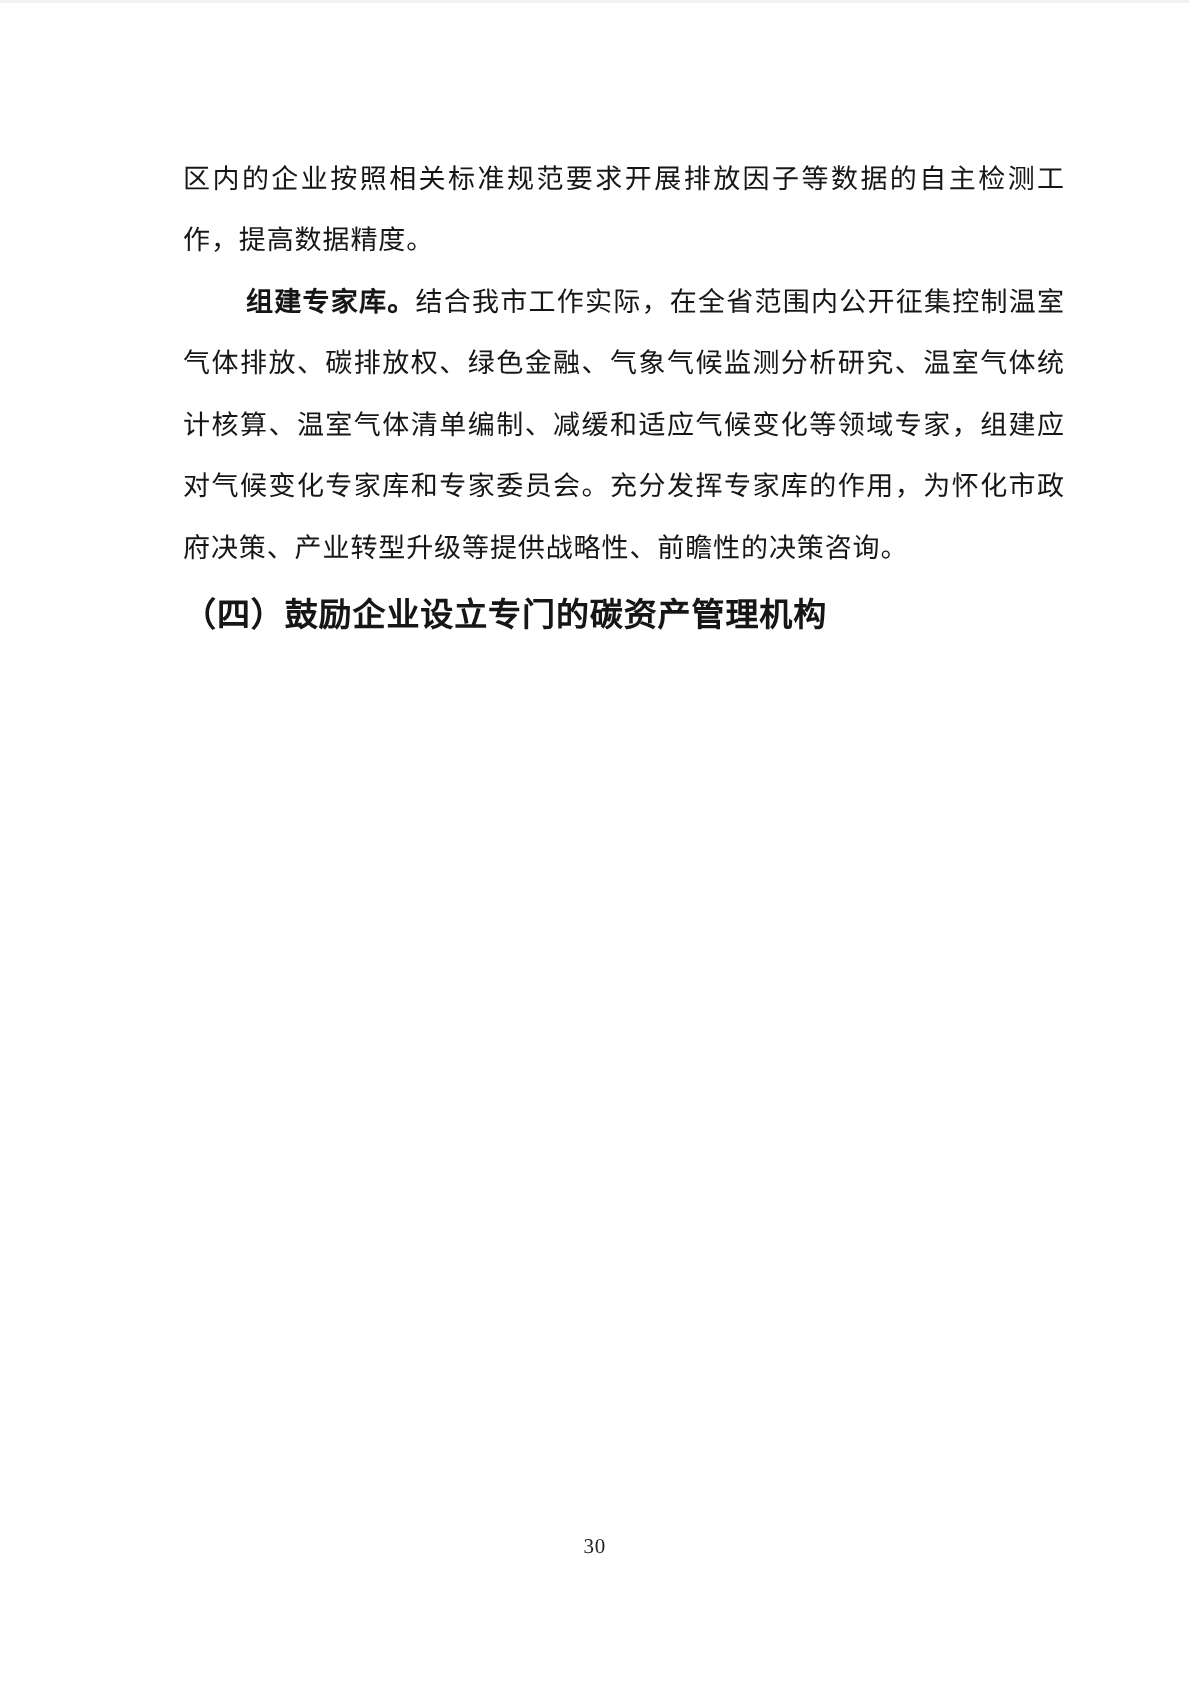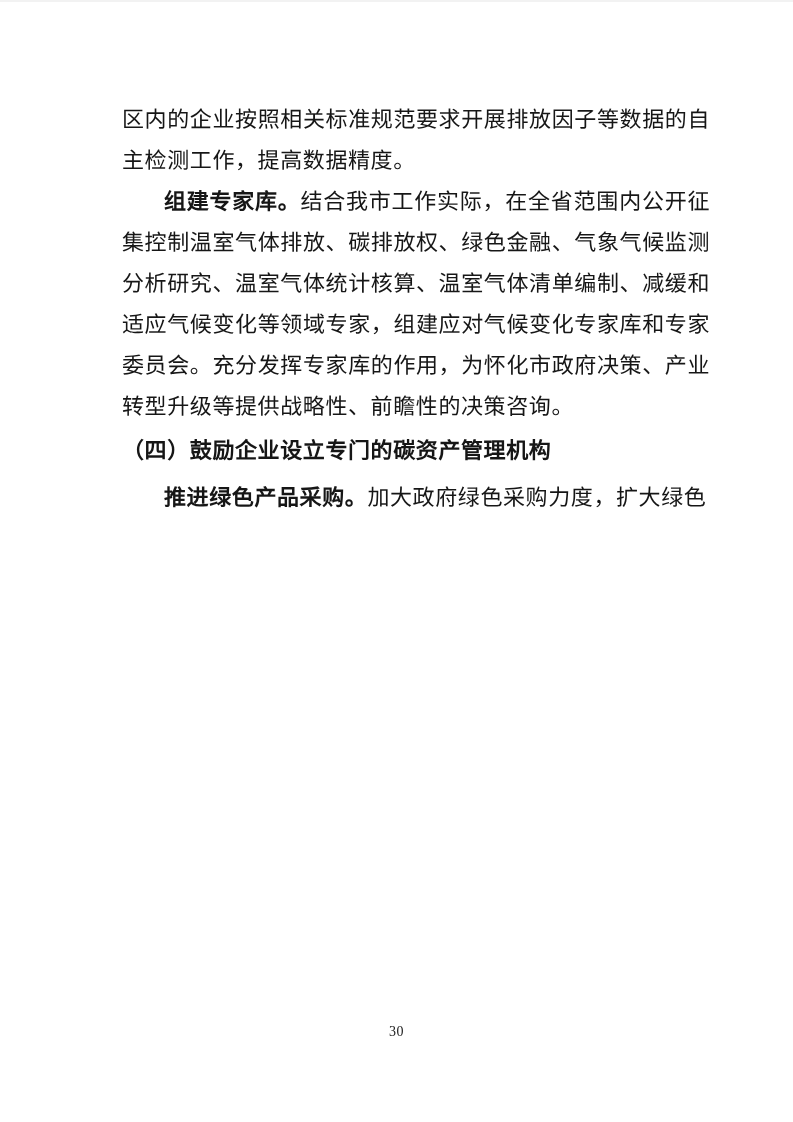--- a/index.html
+++ b/index.html
@@ -26,21 +26,21 @@
     background: #f2f2f2;
   }
   .doc-body {
     position: absolute;
     left: 122px;
     top: 99px;
     width: 588px;
   }
   .para {
     margin: 0;
-    font-size: 22px;
+    font-size: 18px;
     line-height: 41px;
     letter-spacing: 0.6px;
     text-align: justify;
     text-justify: inter-ideograph;
     text-indent: 42px;
     word-break: break-all;
     font-family: Liberation Serif, serif;
   }
   .para.continuation {
     text-indent: 0;
@@ -85,20 +85,17 @@
 
 
     <p class="para">
       <span class="lead">组建专家库。</span><span>结合我市工作实际，在全省范围内公开征集控制温室气体排放、碳排放权、绿色金融、气象气候监测分析研究、温室气体统计核算、温室气体清单编制、减缓和适应气候变化等领域专家，组建应对气候变化专家库和专家委员会。充分发挥专家库的作用，为怀化市政府决策、产业转型升级等提供战略性、前瞻性的决策咨询。</span>
     </p>
 
     <h3 class="heading">
       <span>（四）鼓励企业设立专门的碳资产管理机构</span>
     </h3>
 
-    <p class="para">
-      <span class="lead">推进绿色产品采购。</span><span>加大政府绿色采购力度，扩大绿色</span>
-    </p>
 
   </div>
 
   <div class="page-number">30</div>
 </div>
 
 </body></html>

